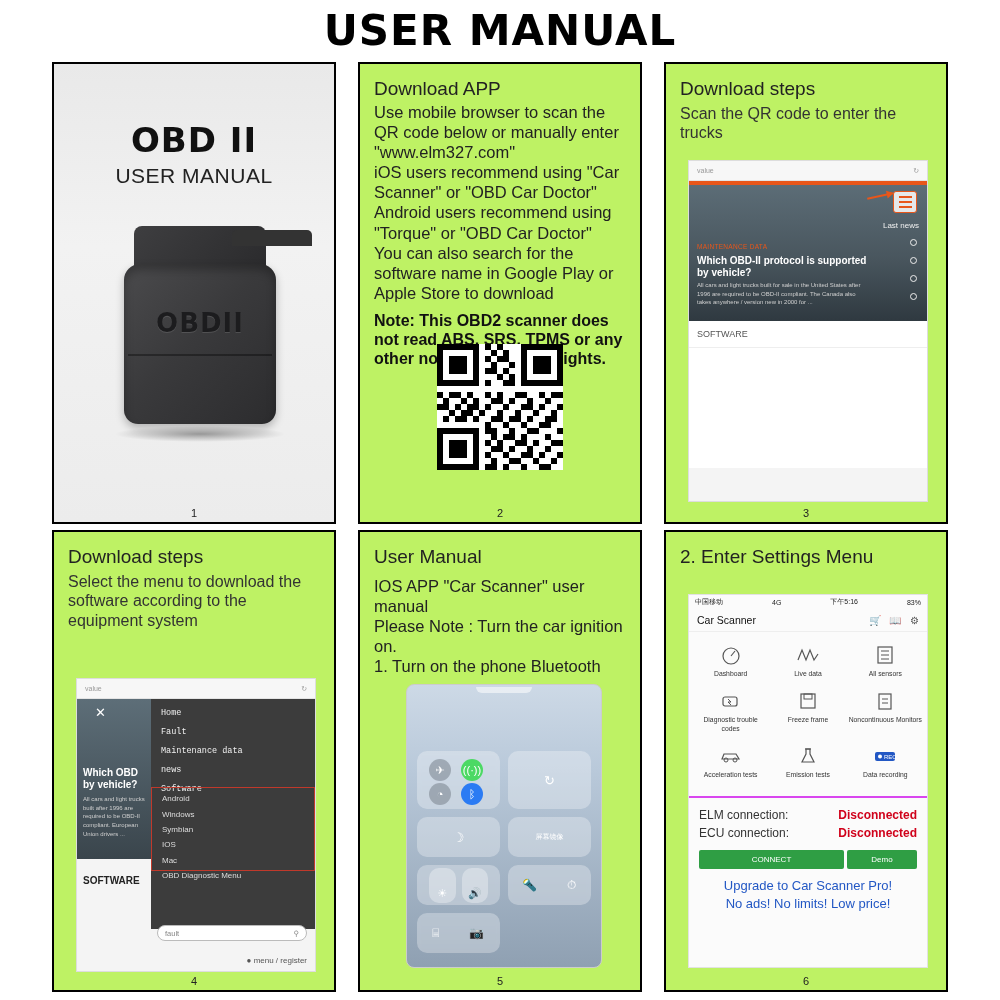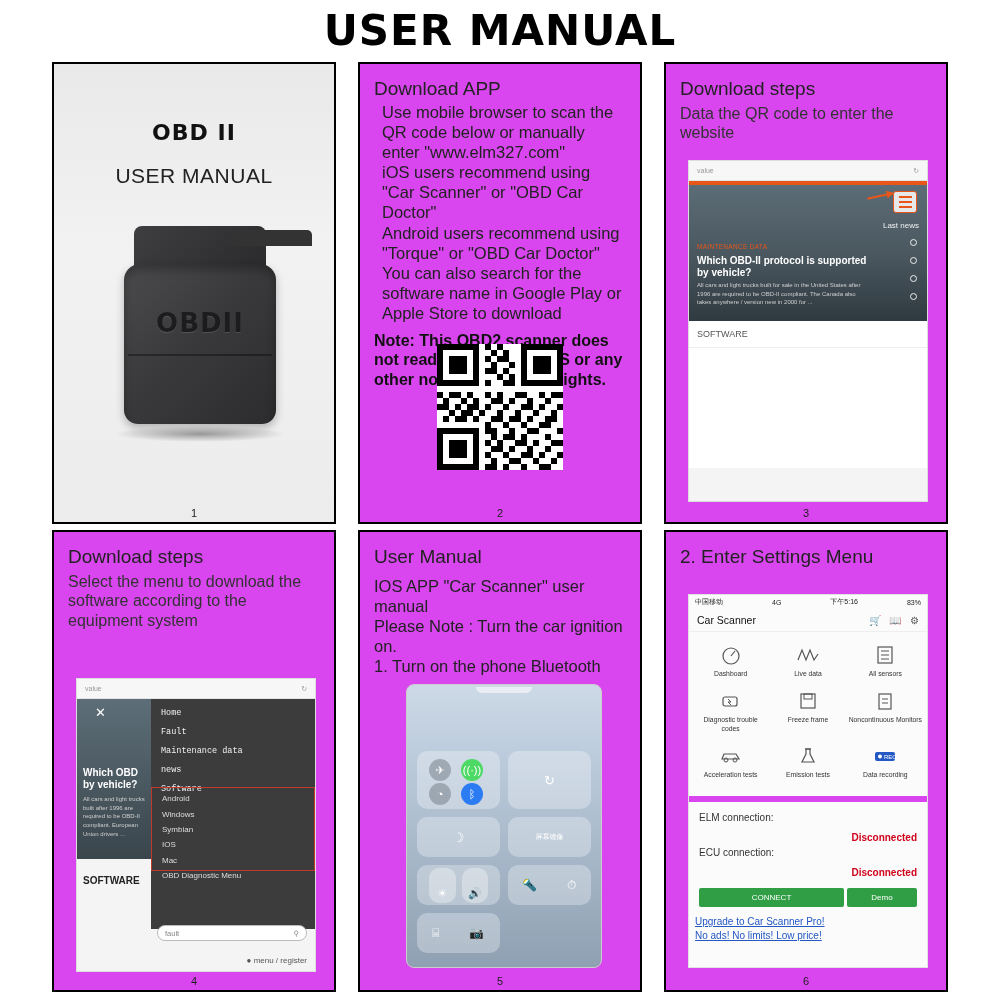--- a/index.html
+++ b/index.html
@@ -27,21 +27,21 @@
     width:896px;height:930px;
     display:grid;
     grid-template-columns:284px 284px 284px;
     grid-template-rows:462px 462px;
     column-gap:22px;row-gap:6px;
   }
 
   .panel{
     position:relative;
     border:2px solid #000;
-    background:#d946ef;
+    background:#bef264;
     overflow:hidden;
     box-sizing:border-box;
   }
   .panel-num{
     position:absolute;bottom:3px;left:0;width:100%;
     text-align:center;font-size:11px;color:#222;
   }
   .panel-head{
     font-size:19px;color:#222;padding:14px 14px 0 14px;
     line-height:1.15;
@@ -59,21 +59,21 @@
   .cover-ghost{
     position:absolute;top:8px;left:10px;right:10px;
     font-size:9px;color:#c9c9c9;line-height:1.5;
     letter-spacing:.3px;
     white-space:nowrap;overflow:hidden;
   }
   .cover-title{
     position:absolute;top:56px;left:0;width:100%;
     text-align:center;
     font-family:"DejaVu Sans", sans-serif;
-    font-weight:bold;font-size:22px;color:#111;
+    font-weight:bold;font-size:34px;color:#111;
     letter-spacing:1px;
   }
   .cover-sub{
     position:absolute;top:100px;left:0;width:100%;
     text-align:center;font-size:21px;color:#222;letter-spacing:.5px;
   }
   .dongle-wrap{position:absolute;top:148px;left:8px;width:100%;height:250px;}
   .dongle-body{
     position:absolute;left:62px;top:52px;width:152px;height:160px;
     background:linear-gradient(135deg,#4b4b4d 0%,#3a3a3c 45%,#2c2c2e 100%);
@@ -274,32 +274,32 @@
     display:grid;grid-template-columns:1fr 1fr 1fr;gap:2px;padding:8px 4px 4px 4px;
   }
   .p6-cell{
     text-align:center;font-size:6.8px;color:#333;padding:4px 1px 6px 1px;line-height:1.25;
   }
   .p6-ic{
     width:26px;height:22px;margin:0 auto 4px auto;color:#444;
     display:flex;align-items:center;justify-content:center;
   }
   .p6-conn{
-    margin-top:6px;border-top:6px solid #d946ef;padding:8px 10px 0 10px;font-size:10px;color:#333;
+    margin-top:6px;border-top:2px solid #d946ef;padding:8px 10px 0 10px;font-size:12px;color:#333;
   }
   .p6-row{display:flex;justify-content:space-between;padding:2px 0;}
-  .p6-bad{color:#d0021b;font-weight:bold;margin-top:20px;}
+  .p6-bad{color:#d0021b;font-weight:bold;}
   .p6-btns{display:flex;gap:3px;padding:8px 10px 0 10px;}
   .p6-btn{
     flex:1;background:#2f9e44;color:#fff;text-align:center;font-size:8px;
     padding:5px 0;border-radius:2px;
   }
   .p6-btn.demo{flex:0 0 70px;}
   .p6-up{
-    text-align:left;font-size:10px;color:#2257c4;padding:8px 6px 0 6px;line-height:1.4;text-decoration:underline;
+    text-align:center;font-size:13px;color:#2257c4;padding:8px 6px 0 6px;line-height:1.4;
   }
 </style>
 </head>
 <body>
 
 <div class="page">
 
   <div class="main-title">USER MANUAL</div>
 
   <div class="grid">
@@ -317,21 +317,21 @@
           <div class="dongle-label">OBDII</div>
           <div class="dongle-seam"></div>
           <div class="dongle-shadow"></div>
         </div>
       </div>
       <div class="panel-num">1</div>
     </div>
 
     <div class="panel">
       <div class="panel-head">Download  APP</div>
-      <div class="p2-body" style="white-space:pre-line;margin-left:8px;">Use mobile browser to scan the QR code below or manually enter "www.elm327.com"
+      <div class="p2-body" style="white-space:pre-line;">Use mobile browser to scan the QR code below or manually enter "www.elm327.com"
 iOS users recommend using "Car Scanner" or "OBD Car Doctor"
 Android users recommend using "Torque" or "OBD Car Doctor"
 You can also search for the software name in Google Play or Apple Store to download</div>
       <div class="p2-note">Note: This OBD2 scanner does not read ABS, SRS, TPMS or any other non-OBDII related lights.</div>
       <div class="qr-wrap">
         <div class="qr">
           <svg width="126" height="126" viewBox="0 0 21 21" shape-rendering="crispEdges">
             <rect width="21" height="21" fill="#fff"></rect>
             <g fill="#000">
               <rect x="0" y="0" width="7" height="1"></rect>
@@ -436,21 +436,21 @@
                 <rect x="17" y="20" width="2" height="1"></rect>
             </g>
           </svg>
         </div>
       </div>
       <div class="panel-num">2</div>
     </div>
 
     <div class="panel">
       <div class="panel-head">Download steps</div>
-      <div class="panel-sub">Data the QR code to enter the website</div>
+      <div class="panel-sub">Scan the QR code to enter the trucks</div>
       <div class="phoneshot">
         <div class="ps-top">
           <span>value</span>
           <span>↻</span>
         </div>
         <div class="hero">
           <div class="hero-bar"></div>
           <div class="hero-arrow"></div>
           <div class="hero-menu">
               <i></i>

